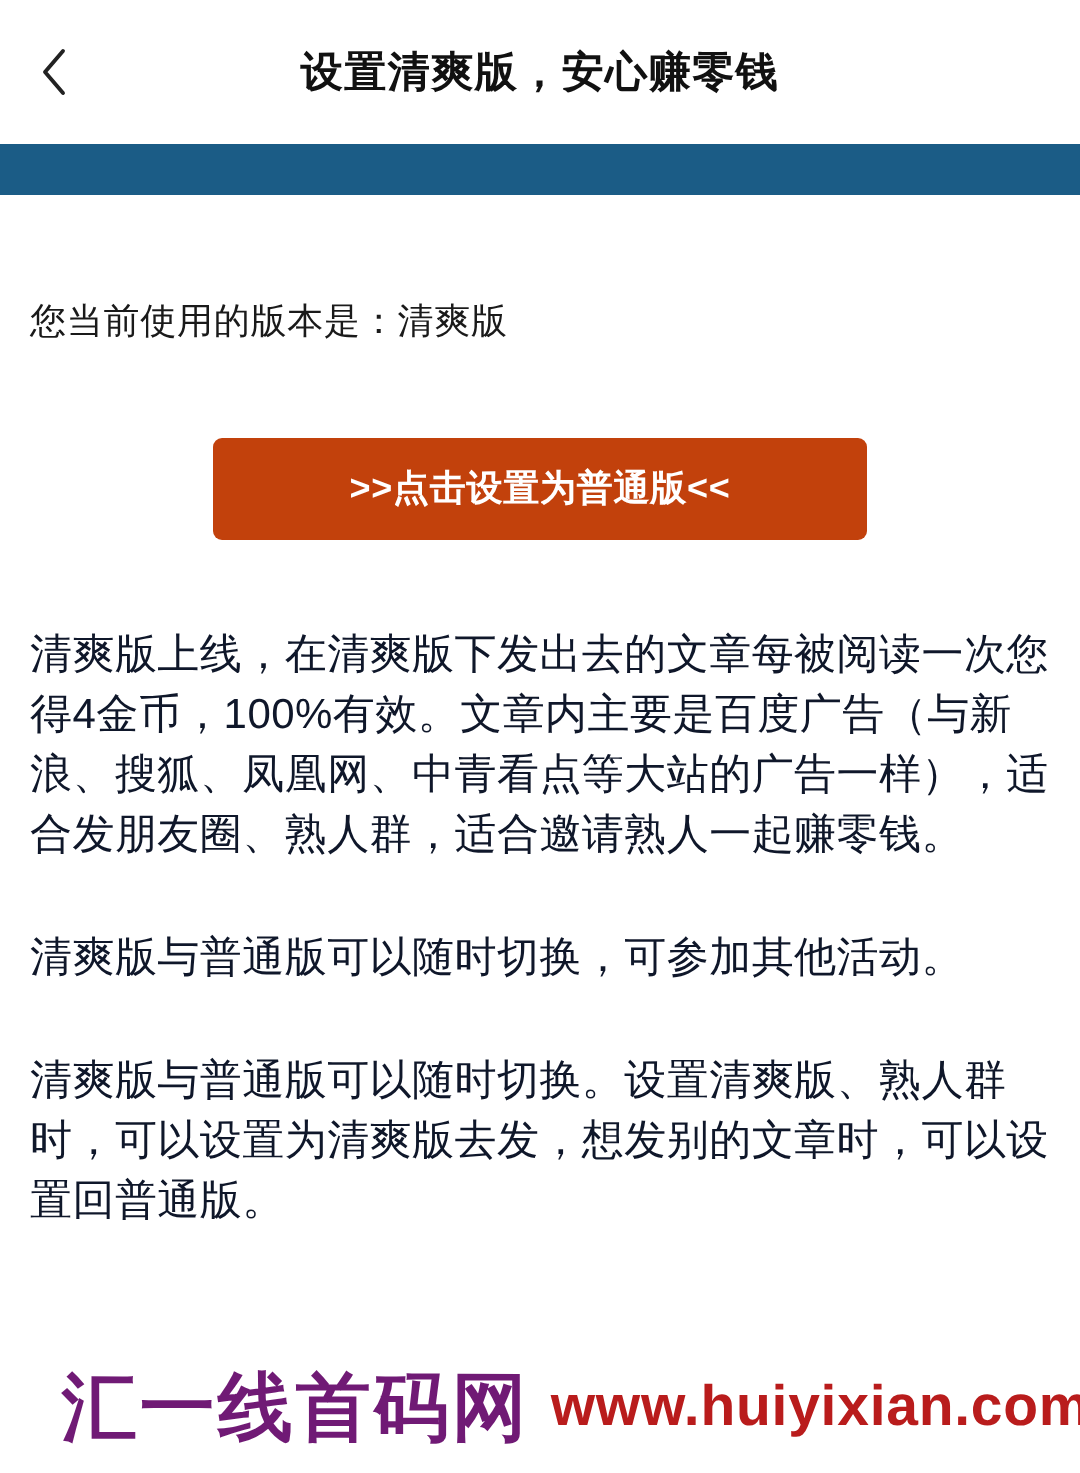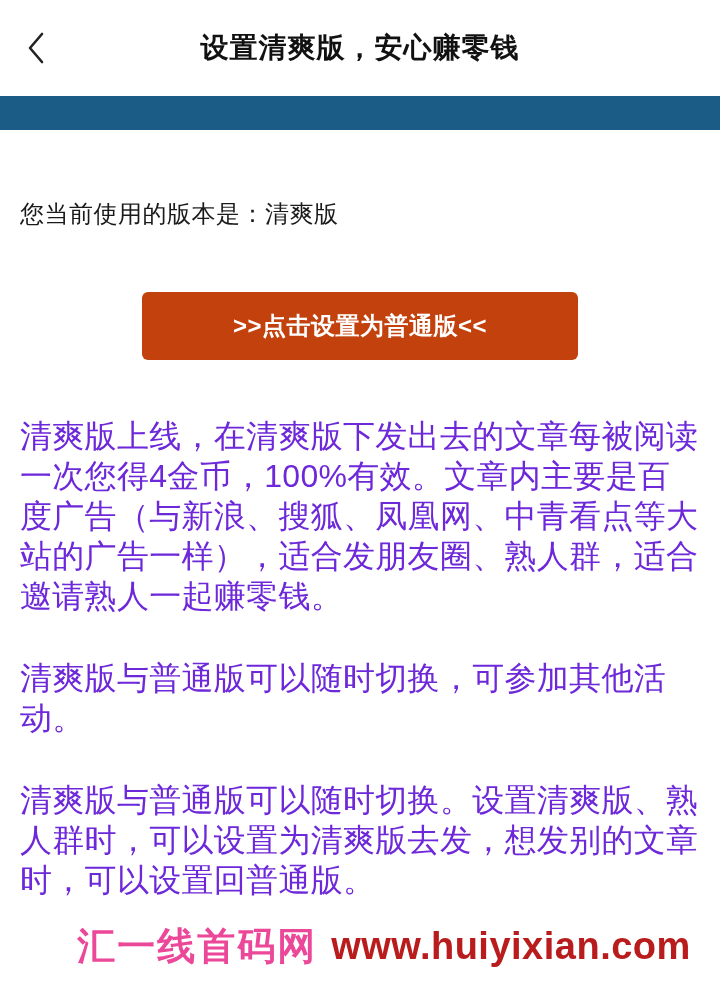--- a/index.html
+++ b/index.html
@@ -80,45 +80,45 @@
     height: 68px;
     line-height: 68px;
     text-align: center;
     cursor: pointer;
     letter-spacing: 0.5px;
     font-family: "Liberation Sans", sans-serif;
     padding: 0;
   }
 
   .para {
-    font-size: 32px;
+    font-size: 28px;
     line-height: 40px;
-    color: #6d28d9;
+    color: #0f172a;
     letter-spacing: 0.3px;
   }
   .para.p1 { margin-top: 56px; }
   .para.p2 { margin-top: 42px; }
   .para.p3 { margin-top: 42px; }
 
   
   .watermark {
     position: absolute;
     left: 0;
     right: 0;
     bottom: 10px;
     display: flex;
     align-items: center;
     justify-content: center;
     gap: 14px;
     white-space: nowrap;
   }
   .wm-brand {
-    font-size: 38px;
+    font-size: 50px;
     font-weight: bold;
-    color: #ec4899;
+    color: #701a75;
     letter-spacing: 2px;
     text-shadow: 0 0 2px rgba(255,255,255,0.9);
     margin-left: 48px;
   }
   .wm-url {
     font-size: 38px;
     font-weight: bold;
     color: #b91c1c;
     letter-spacing: 0.5px;
     text-shadow: 0 0 2px rgba(255,255,255,0.9);

